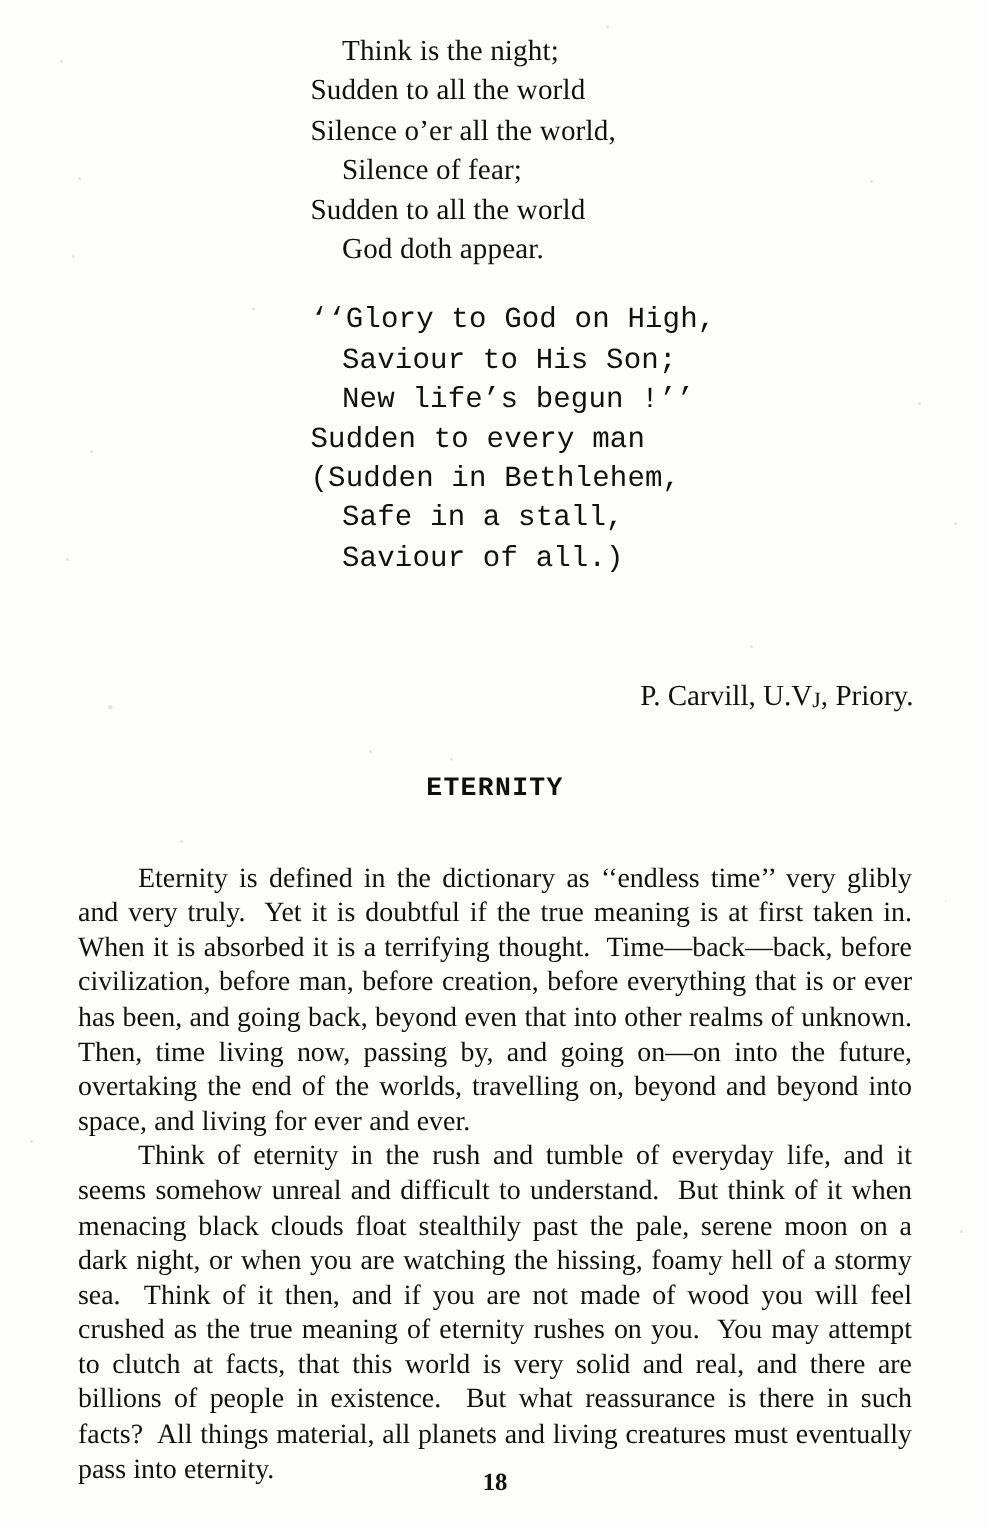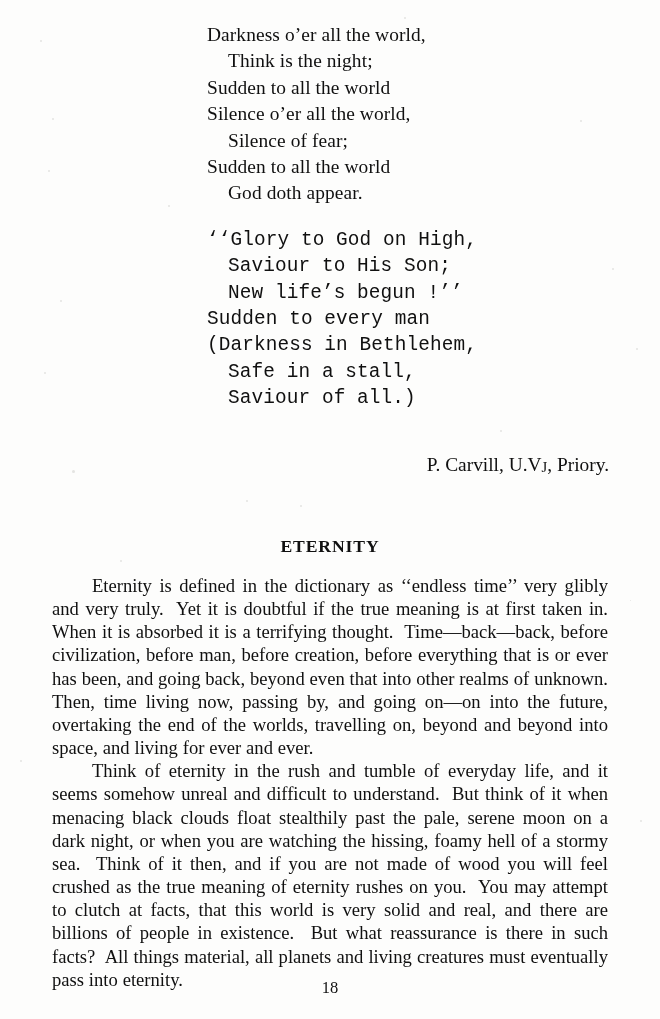--- a/index.html
+++ b/index.html
@@ -64,27 +64,28 @@
     line-height: 26px;
   }
   #attribution .sc {
     font-size: 14.6px;
     vertical-align: -0.08em;
   }
 
   
   #heading {
     position: absolute;
-    top: 536px;
+    top: 516px;
     left: 52px;
     width: 556px;
     text-align: center;
     font-weight: bold;
     font-size: 17.6px;
     letter-spacing: .9px;
+    font-family: Liberation Mono, monospace;
   }
 
   
   #body-text {
     position: absolute;
     left: 52px;
     top: 574px;
     width: 556px;
   }
   .para {
@@ -99,21 +100,21 @@
   .para .lead { padding-left: 40px; }
 
   
   #folio {
     position: absolute;
     top: 978px;
     left: 0;
     width: 660px;
     text-align: center;
     font-size: 16.5px;
-    font-weight: normal;
+    font-weight: bold;
   }
 </style>
 </head>
 <body>
 
 <div id="paper">
     <div class="speck" style="left: 40px; top: 40px; width: 2px; height: 2px;"></div>
     <div class="speck" style="left: 52px; top: 118px; width: 2px; height: 2px;"></div>
     <div class="speck" style="left: 48px; top: 170px; width: 2px; height: 2px;"></div>
     <div class="speck" style="left: 60px; top: 300px; width: 2px; height: 2px;"></div>
@@ -132,34 +133,33 @@
     <div class="speck" style="left: 630px; top: 600px; width: 1px; height: 1px;"></div>
     <div class="speck" style="left: 20px; top: 760px; width: 2px; height: 2px;"></div>
     <div class="speck" style="left: 640px; top: 820px; width: 2px; height: 2px;"></div>
     <div class="speck" style="left: 404px; top: 17px; width: 2px; height: 2px;"></div>
   </div>
 
 <div id="page">
 
   <div id="poem">
       <div class="stanza">
-        <div class="vline">Darkness o’er all the world,</div>
         <div class="vline ind">Think is the night;</div>
         <div class="vline">Sudden to all the world</div>
         <div class="vline">Silence o’er all the world,</div>
         <div class="vline ind">Silence of fear;</div>
         <div class="vline">Sudden to all the world</div>
         <div class="vline ind">God doth appear.</div>
       </div>
       <div class="stanza">
         <div class="vline">‘‘Glory to God on High,</div>
         <div class="vline ind">Saviour to His Son;</div>
         <div class="vline ind">New life’s begun !’’</div>
         <div class="vline">Sudden to every man</div>
-        <div class="vline">(Darkness in Bethlehem,</div>
+        <div class="vline">(Sudden in Bethlehem,</div>
         <div class="vline ind">Safe in a stall,</div>
         <div class="vline ind">Saviour of all.)</div>
       </div>
     </div>
 
   <div id="attribution">
     <span>P. Carvill, U.V</span><span class="sc">J</span><span>, Priory.</span>
   </div>
 
   <div id="heading">ETERNITY</div>

